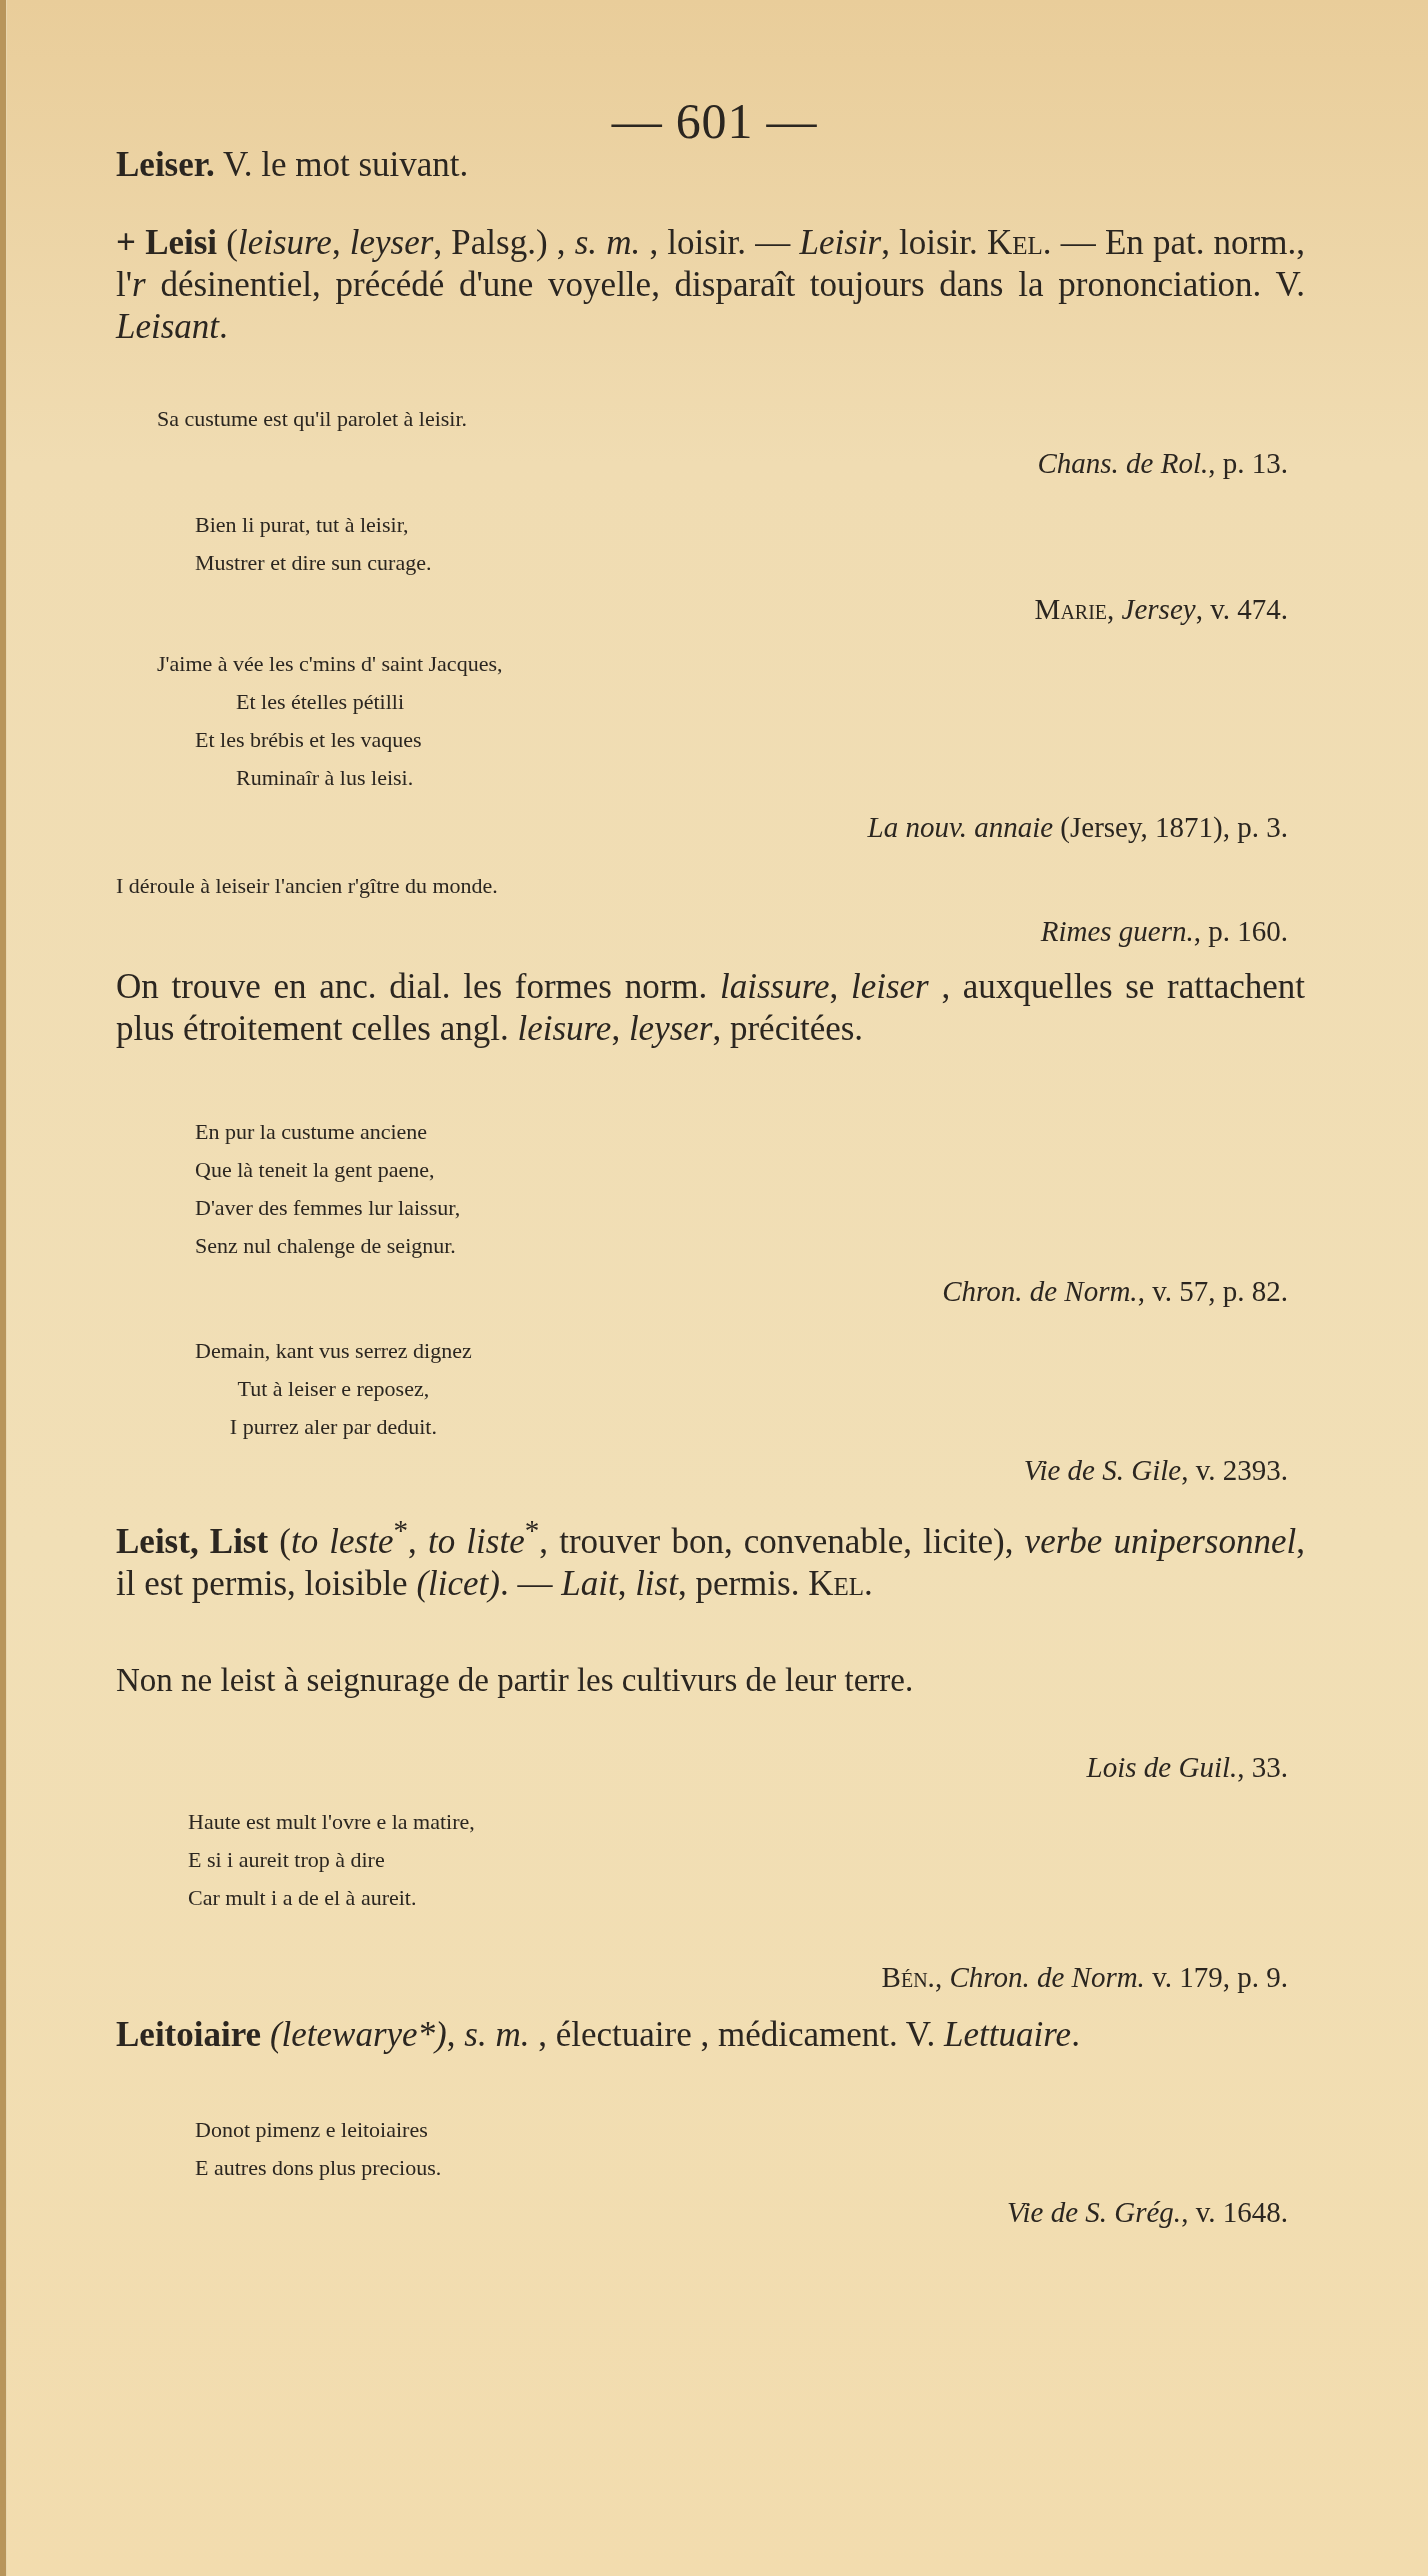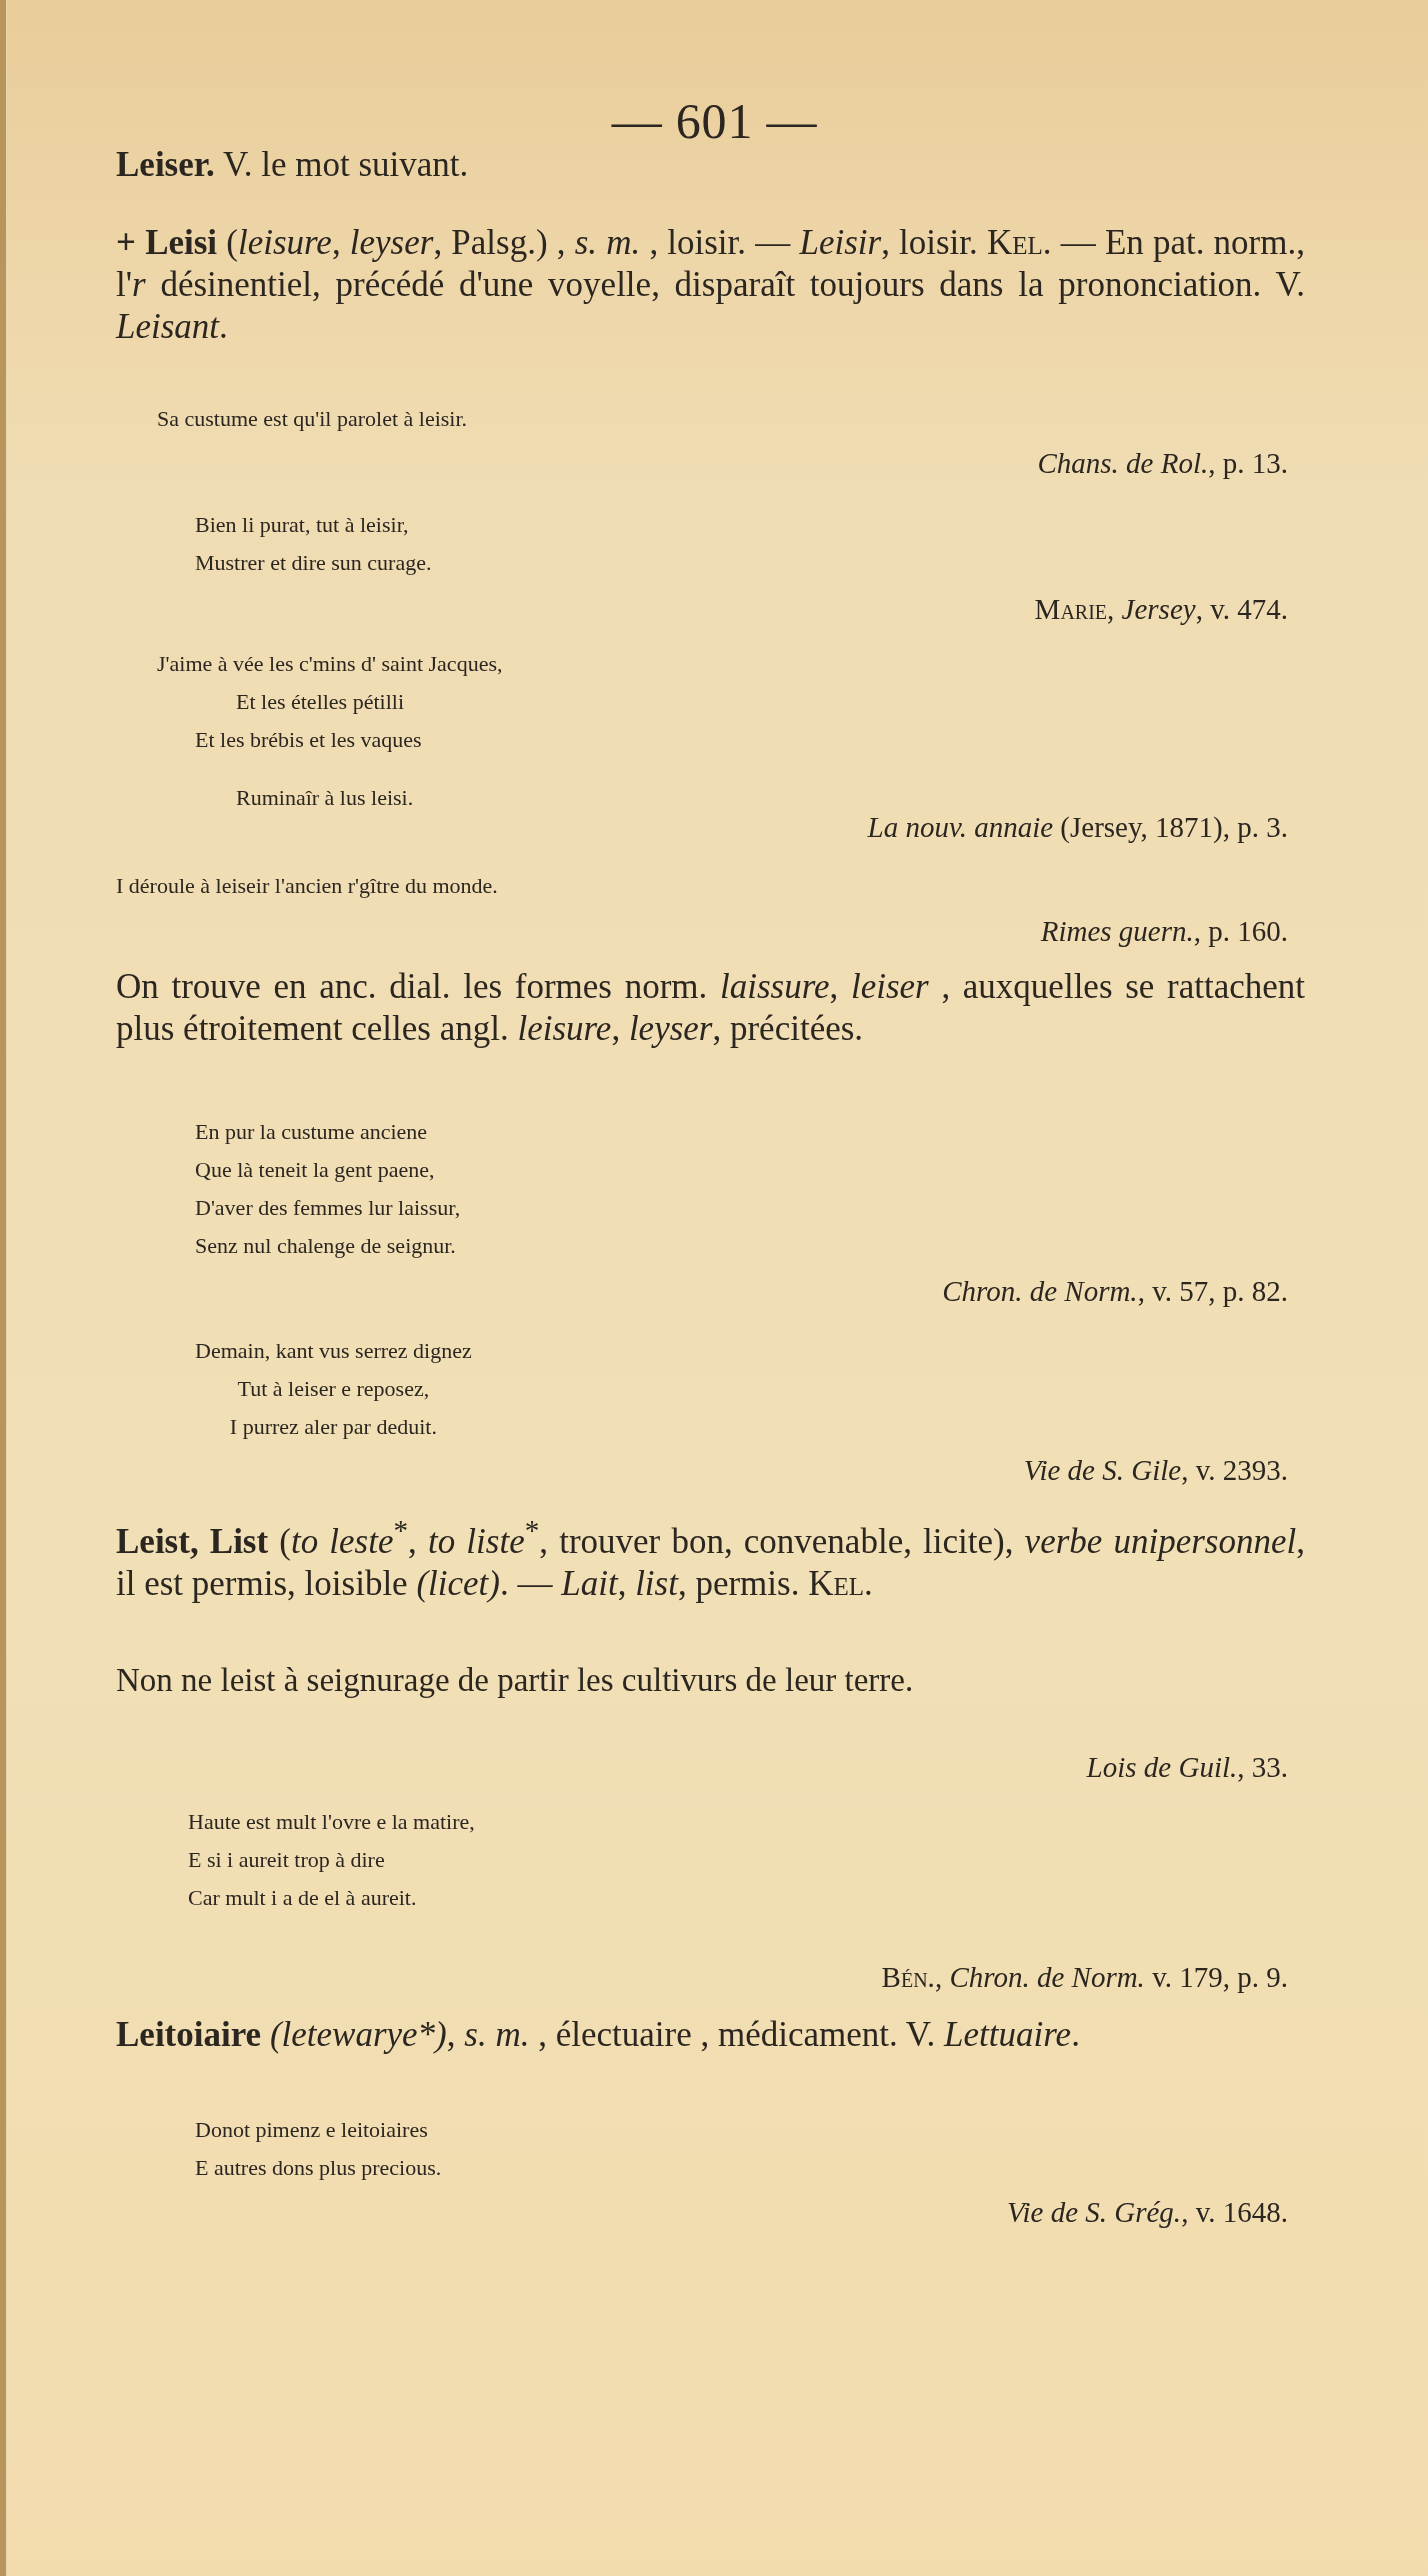--- a/index.html
+++ b/index.html
@@ -93,21 +93,21 @@
     <div>Mustrer et dire sun curage.</div>
   </div>
   <div class="src" style="top:593px;">
     <span class="sc">Marie</span><span>, </span><span class="it">Jersey</span><span>, v. 474.</span>
   </div>
 
   <div class="verse" style="left:41px; top:645px;">
     <div>J'aime à vée les c'mins d' saint Jacques,</div>
     <div style="padding-left:79px;">Et les ételles pétilli</div>
     <div style="padding-left:38px;">Et les brébis et les vaques</div>
-    <div style="padding-left:79px;margin-top:20px;">Ruminaîr à lus leisi.</div>
+    <div style="padding-left:79px;">Ruminaîr à lus leisi.</div>
   </div>
   <div class="src" style="top:811px;">
     <span class="it">La nouv. annaie</span><span> (Jersey, 1871), p. 3.</span>
   </div>
 
   <div class="verse" style="left:0px; top:867px;">
     <div>I déroule à leiseir l'ancien r'gître du monde.</div>
   </div>
   <div class="src" style="top:915px;">
     <span class="it">Rimes guern.</span><span>, p. 160.</span>

